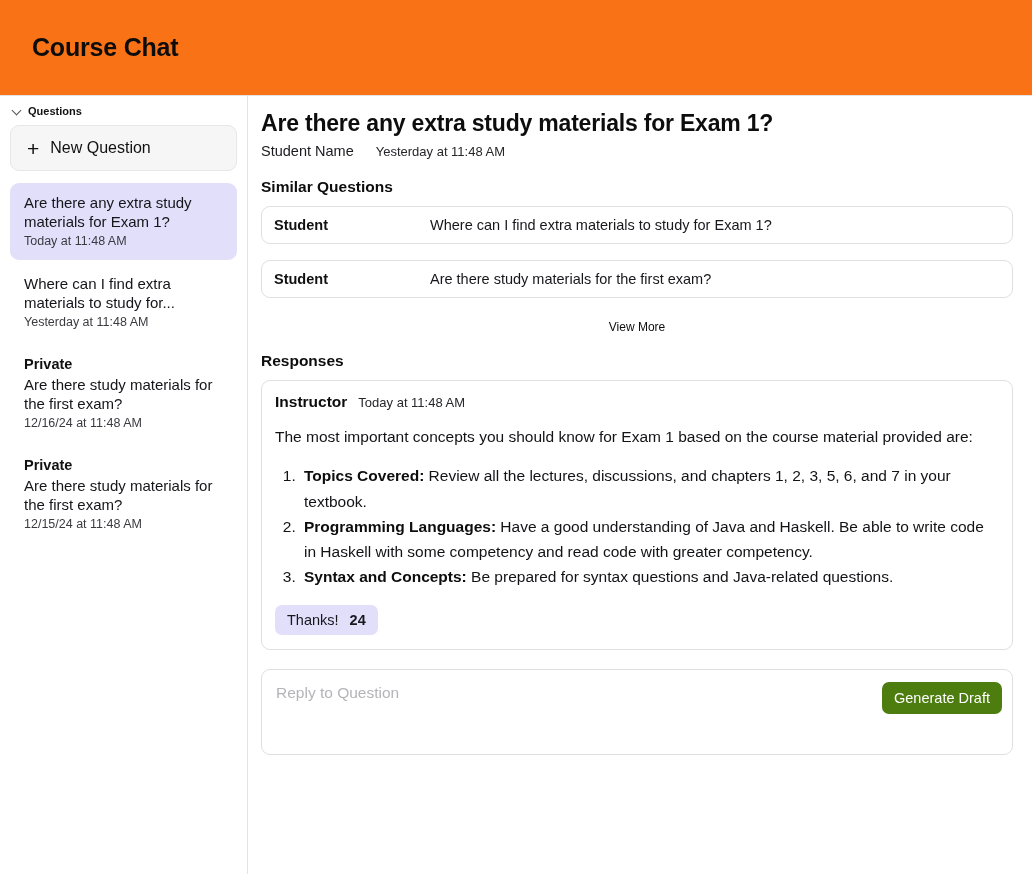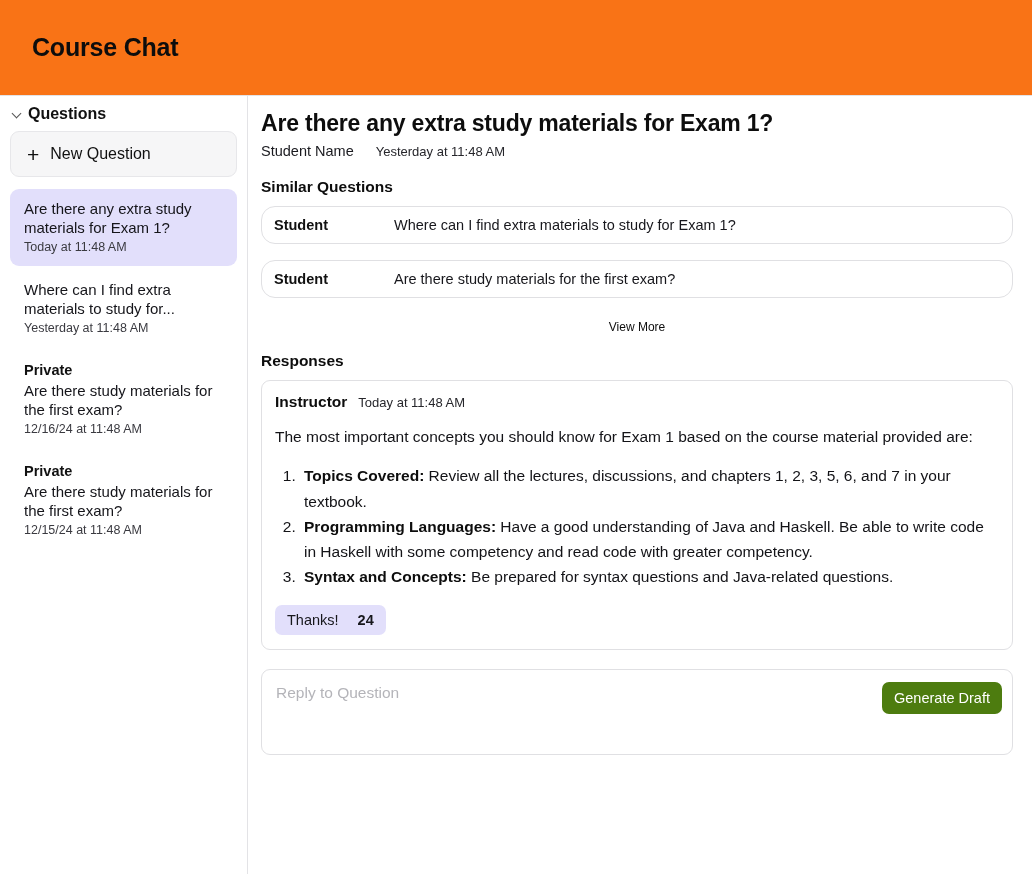--- a/index.html
+++ b/index.html
@@ -42,21 +42,21 @@
     border-right: 1px solid #e3e3e6;
     padding: 0 10px;
     background: #fff;
     overflow: hidden;
   }
   .sidebar-section-head {
     display: flex;
     align-items: center;
     gap: 6px;
     padding: 9px 2px 6px 2px;
-    font-size: 16px;
+    font-size: 11px;
     font-weight: bold;
     color: #111;
   }
   .chev {
     width: 10px; height: 10px;
     display: inline-block;
     position: relative;
     flex: 0 0 10px;
   }
   .chev::before {
@@ -145,27 +145,28 @@
 
   .section-head {
     font-size: 15.5px;
     font-weight: bold;
     color: #0d0d0d;
     margin: 0 0 10px 0;
   }
 
   .sim-card {
     border: 1px solid #e0e0e3;
-    border-radius: 14px;
+    border-radius: 9px;
     background: #fff;
     display: flex;
     align-items: center;
     height: 38px;
     padding: 0 12px;
     margin-bottom: 16px;
+    gap: 36px;
   }
   .sim-role {
     font-size: 14.5px;
     font-weight: bold;
     color: #111;
     width: 120px;
     flex: 0 0 120px;
   }
   .sim-text { font-size: 14.5px; color: #17171c; }
 
@@ -206,21 +207,21 @@
     font-size: 15.5px;
     line-height: 1.62;
     color: #131317;
     margin-bottom: 0px;
     padding-left: 4px;
   }
   ol.resp-list li b { font-weight: bold; color: #0d0d0d; }
   .thanks-badge {
     display: inline-flex;
     align-items: center;
-    gap: 19px;
+    gap: 11px;
     background: #e2dffb;
     border-radius: 7px;
     padding: 7px 12px;
     font-size: 14.5px;
     color: #17171c;
     cursor: pointer;
   }
   .thanks-count { font-weight: bold; }
 
   .reply-box {

